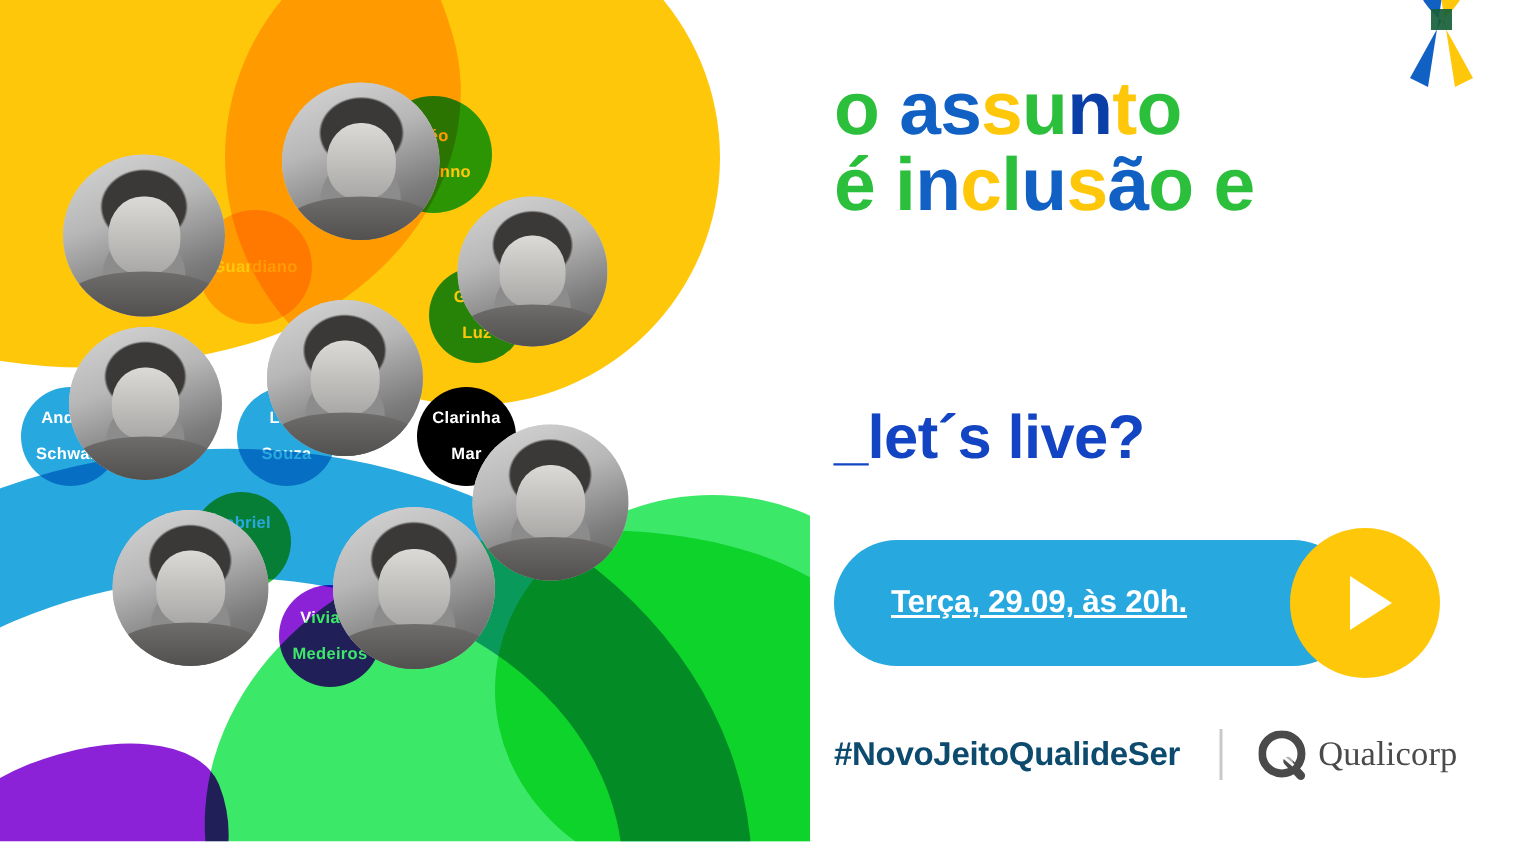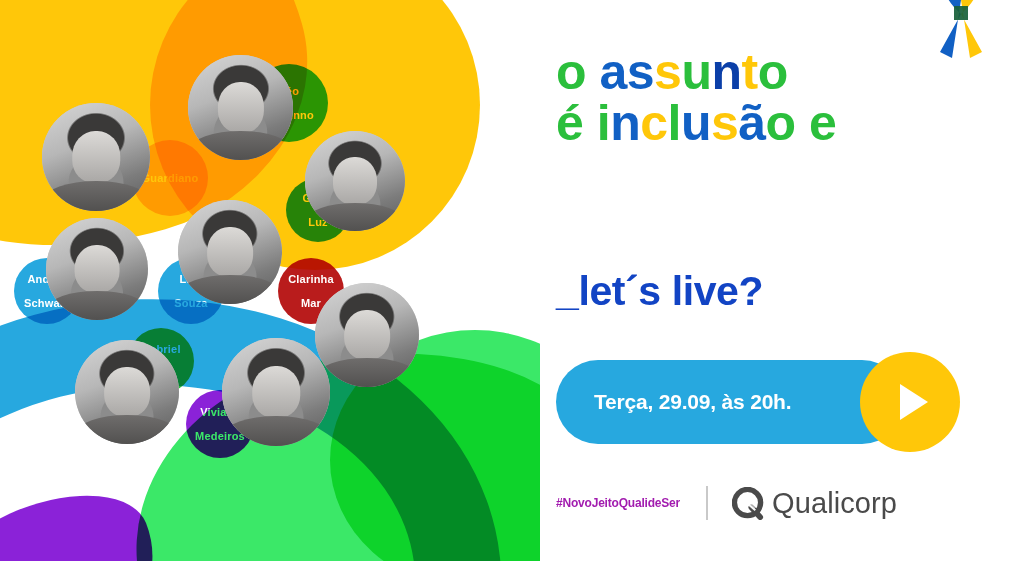--- a/index.html
+++ b/index.html
@@ -117,42 +117,42 @@
 
   .subline{
     position:absolute;left:12px;top:268px;
     font-size:41px;font-weight:700;color:#1244C4;letter-spacing:-.4px;
   }
 
   .cta{
     position:absolute;left:12px;top:360px;width:348px;height:84px;
     background:#27A8DF;border-radius:42px;
     display:flex;flex-direction:column;justify-content:center;
-    padding-left:38px;box-sizing:border-box;color:#fff;
+    padding-left:38px;box-sizing:border-box;color:#fff;text-decoration:underline;
   }
   .cta-date{font-size:21px;font-weight:700;line-height:1.22;letter-spacing:-.2px;}
   .cta-url{font-size:21px;font-weight:400;line-height:1.22;letter-spacing:-.2px;}
   .play{
     position:absolute;left:316px;top:352px;width:100px;height:100px;
     background:#FFC709;border-radius:50%;
     display:flex;align-items:center;justify-content:center;
   }
   .play .tri{
     width:0;height:0;margin-left:8px;
     border-left:28px solid #fff;
     border-top:18px solid transparent;
     border-bottom:18px solid transparent;
   }
 
   .footer{position:absolute;left:12px;top:482px;width:440px;height:42px;display:flex;align-items:center;}
-  .hashtag{font-size:12px;font-weight:700;color:#a21caf;letter-spacing:-.2px;}
+  .hashtag{font-size:22px;font-weight:700;color:#0c4a6e;letter-spacing:-.2px;}
   .divider{width:2px;height:34px;background:#c9c9c9;margin:0 24px 0 26px;}
   .logo{display:flex;align-items:center;gap:7px;}
   .logo-mark{width:33px;height:33px;}
-  .logo-word{font-family:Liberation Sans, sans-serif;font-size:29px;color:#4a4a4a;letter-spacing:.1px;}
+  .logo-word{font-family:Liberation Serif, serif;font-size:23px;color:#4a4a4a;letter-spacing:.1px;}
 </style>
 </head>
 <body>
 
 <div id="stage">
 
   <div class="bg-layer">
     <div class="blob blob-yellow"></div>
     <div class="blob blob-yellow-2"></div>
     <div class="blob-yellow-mask"></div>
@@ -232,21 +232,21 @@
       </div>
       <div class="photo" style="left:178px;top:200px;width:104px;height:104px;">
         <div class="px"></div>
           <div class="hair"></div>
           <div class="face"></div>
           <div class="shoulder"></div>
       </div>
     </div>
 
     <div class="person">
-      <div class="badge" style="left:278px;top:258px;width:66px;height:66px;background:#b91c1c;font-size:11px;">
+      <div class="badge" style="left:278px;top:258px;width:66px;height:66px;background:#000000;font-size:11px;">
         <span>
           <span>Clarinha</span><br>
           <span>Mar</span>
         </span>
       </div>
       <div class="photo" style="left:315px;top:283px;width:104px;height:104px;">
         <div class="px"></div>
           <div class="hair"></div>
           <div class="face"></div>
           <div class="shoulder"></div>

